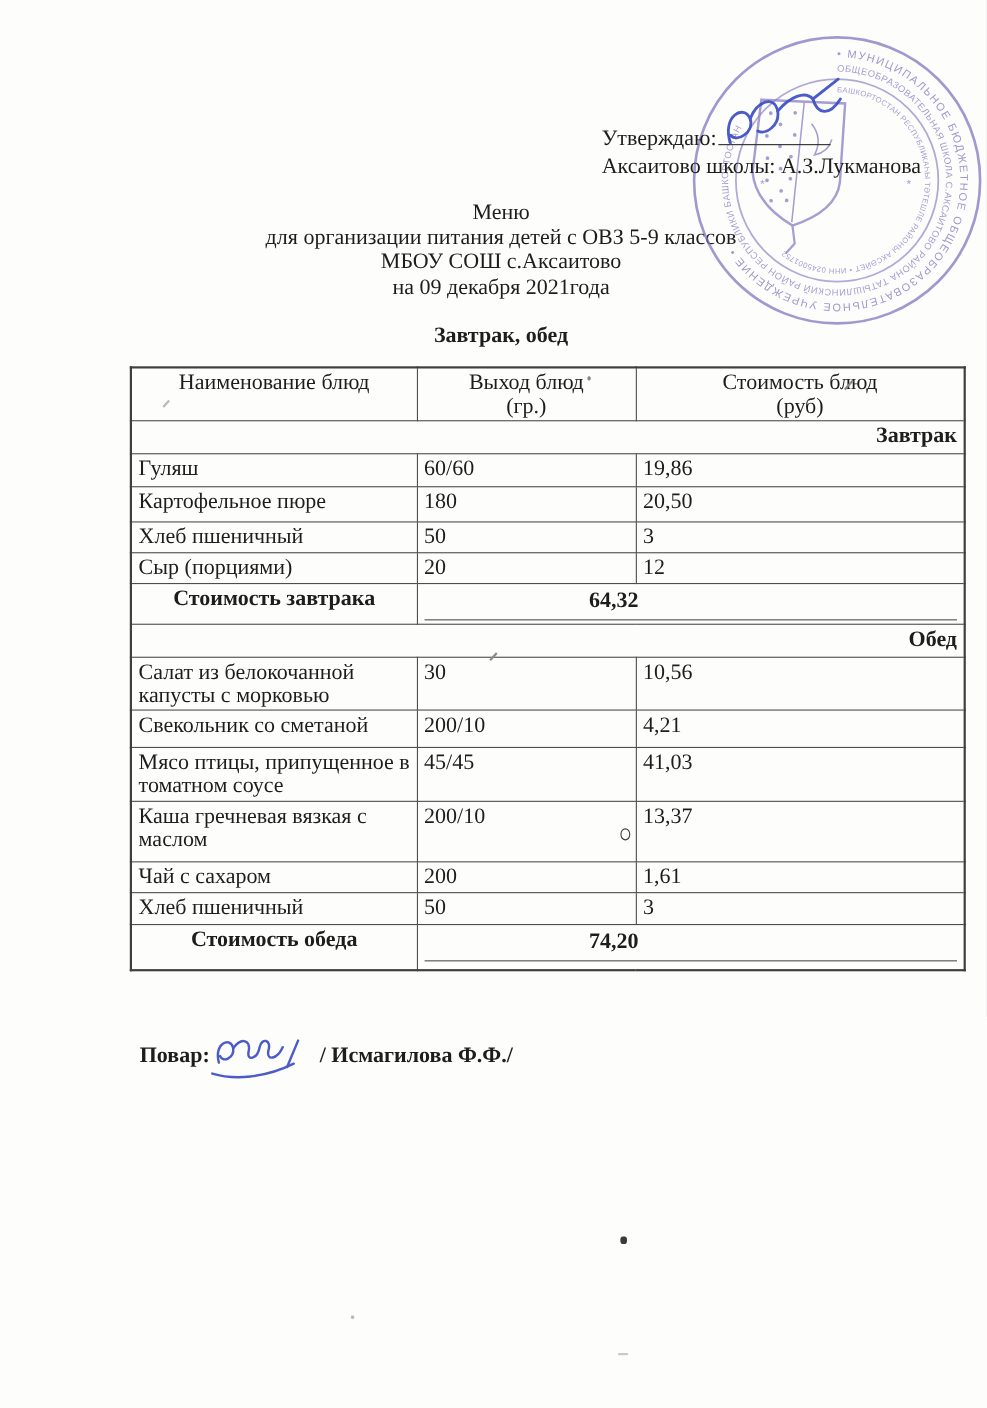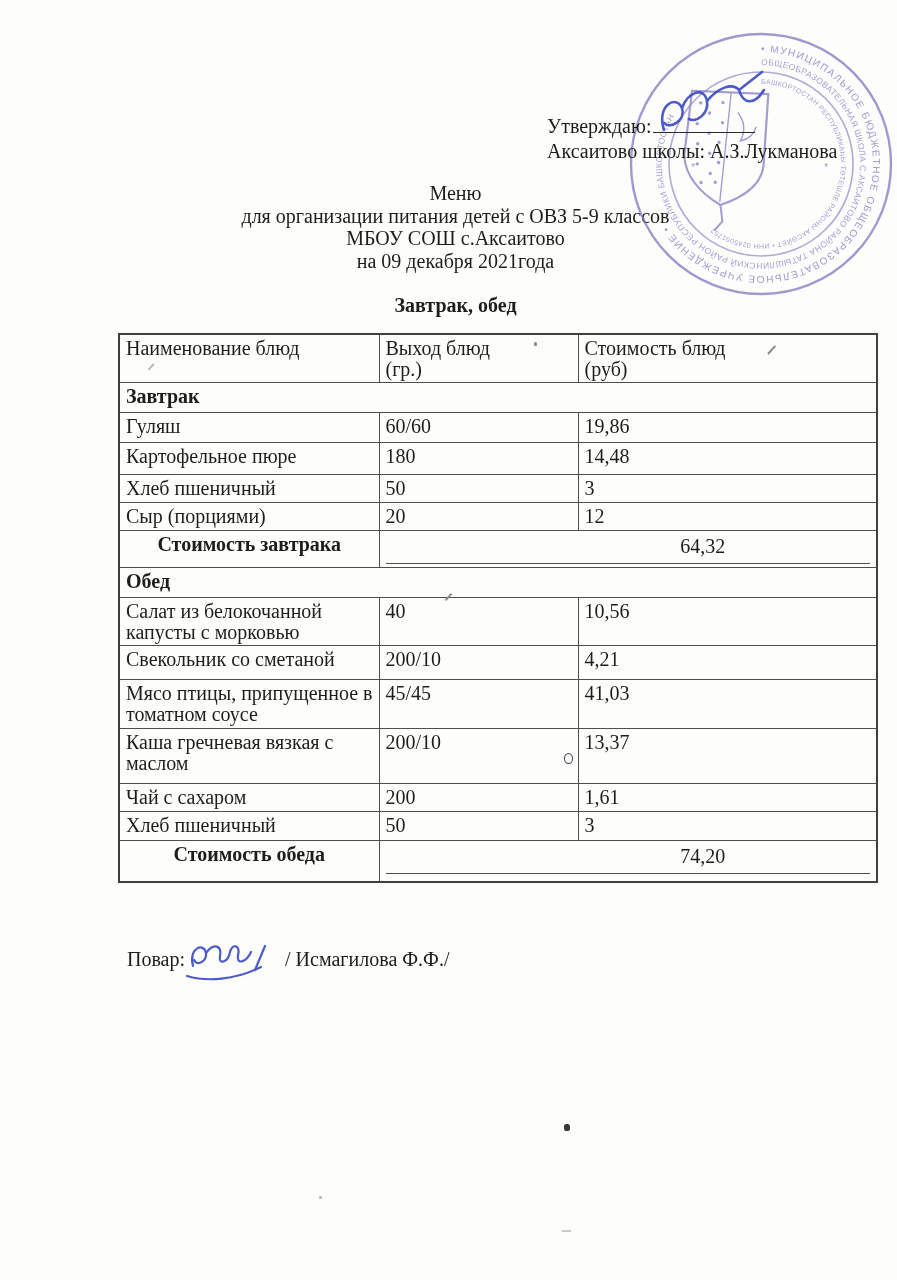--- a/index.html
+++ b/index.html
@@ -18,31 +18,31 @@
   .titleblock{position:absolute; top:182px; left:0; width:911px; text-align:center; font-size:20px; line-height:22.5px; z-index:1;}
   .subtitle{margin-top:22px; font-weight:bold; font-size:20px;}
   
   table.menu{
     position:absolute; left:118px; top:333px; width:758px;
     border-collapse:collapse; table-layout:fixed;
     font-size:20px; line-height:21px; color:#1d1d1b;
     border:2px solid #3f3f3d;
   }
   table.menu td{border:1.6px solid #4e4e4c; padding:3px 6px 2px 6px; vertical-align:top; overflow:hidden;}
-  td.c-head{padding-top:5px;}
-  td.section{text-align:left; font-weight:bold; padding-top:4px;}
+  td.c-head{text-align:center; padding-top:5px;}
+  td.section{text-align:right; font-weight:bold; padding-top:4px;}
   td.num{padding-left:8px;}
   td.total-label{font-weight:bold; text-align:center; vertical-align:middle; padding-top:8px;}
   td.total-val{padding:0;}
   .total-val-inner{
     height:27px; border-bottom:1.6px solid #4e4e4c;
-    font-weight:normal; text-align:center; padding-left:150px; padding-top:2px;
+    font-weight:bold; padding-left:150px; padding-top:2px;
   }
   
-  .footer{position:absolute; left:127px; top:948px; font-size:20px; z-index:2; display:flex; align-items:flex-start;}
+  .footer{position:absolute; left:127px; top:948px; font-size:20px; z-index:2; display:flex; align-items:flex-start;font-weight:bold;}
   .cook-sig-wrap{position:relative; width:100px; height:30px;}
   .cook-sig{position:absolute; left:-2px; top:-14px;}
   
   .speck{position:absolute; z-index:5;}
   .spk-ring{width:7px; height:9px; border:1.6px solid #3c3c46; border-radius:50%;}
   .spk-dot{background:#3a3a3a; border-radius:40%;}
   .spk-dash{background:#c9c9c5;}
   .spk-slash{background:#8a8a86; transform:rotate(-48deg);}
 </style>
 </head>
@@ -138,21 +138,21 @@
         </tr>
 
       <tr style="height:30px">
         <td>Гуляш</td>
         <td class="num">60/60</td>
         <td class="num">19,86</td>
       </tr>
       <tr style="height:32px">
         <td>Картофельное пюре</td>
         <td class="num">180</td>
-        <td class="num">14,48</td>
+        <td class="num">20,50</td>
       </tr>
       <tr style="height:28px">
         <td>Хлеб пшеничный</td>
         <td class="num">50</td>
         <td class="num">3</td>
       </tr>
       <tr style="height:28px">
         <td>Сыр (порциями)</td>
         <td class="num">20</td>
         <td class="num">12</td>
@@ -164,21 +164,21 @@
           <div class="total-val-inner">64,32</div>
         </td>
       </tr>
 
       <tr style="height:30px">
           <td class="section" colspan="3">Обед</td>
         </tr>
 
       <tr style="height:47px">
         <td>Салат из белокочанной капусты с морковью</td>
-        <td class="num">40</td>
+        <td class="num">30</td>
         <td class="num">10,56</td>
       </tr>
       <tr style="height:34px">
         <td>Свекольник со сметаной</td>
         <td class="num">200/10</td>
         <td class="num">4,21</td>
       </tr>
       <tr style="height:49px">
         <td>Мясо птицы, припущенное в томатном соусе</td>
         <td class="num">45/45</td>

